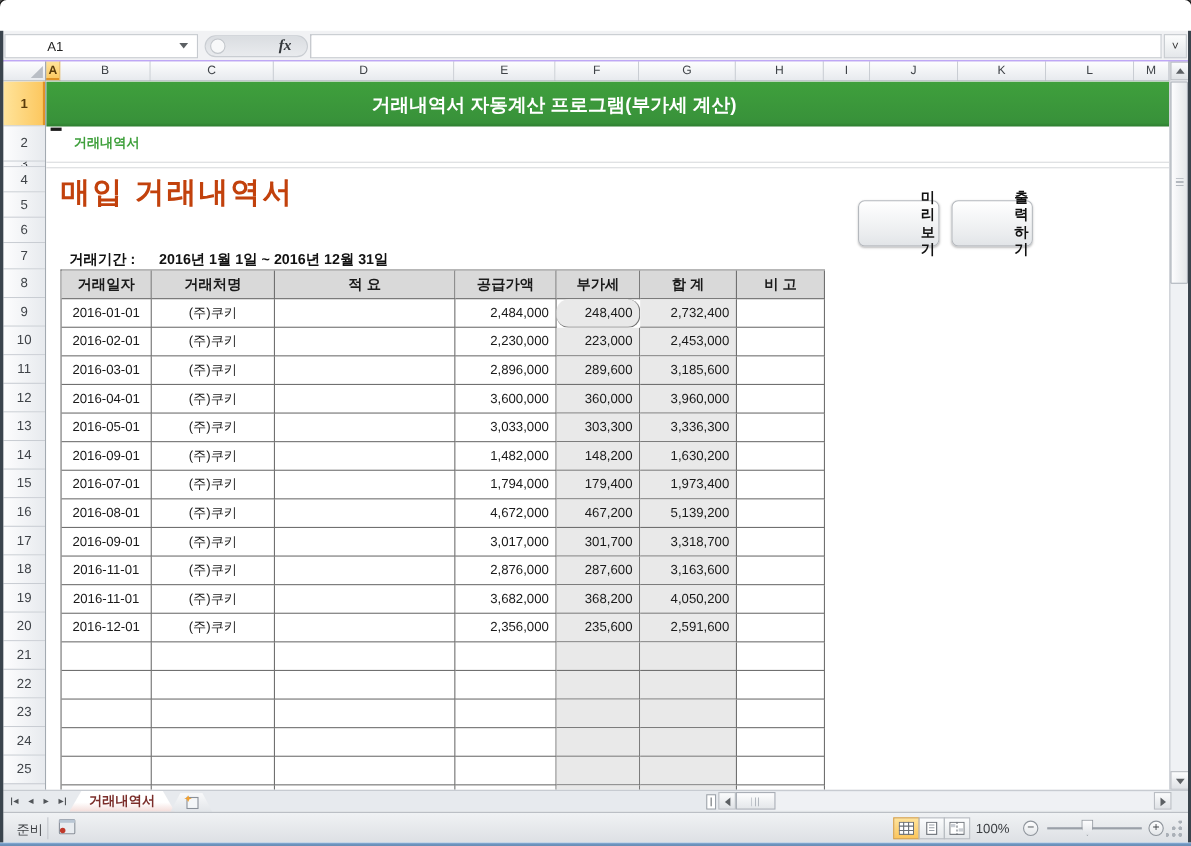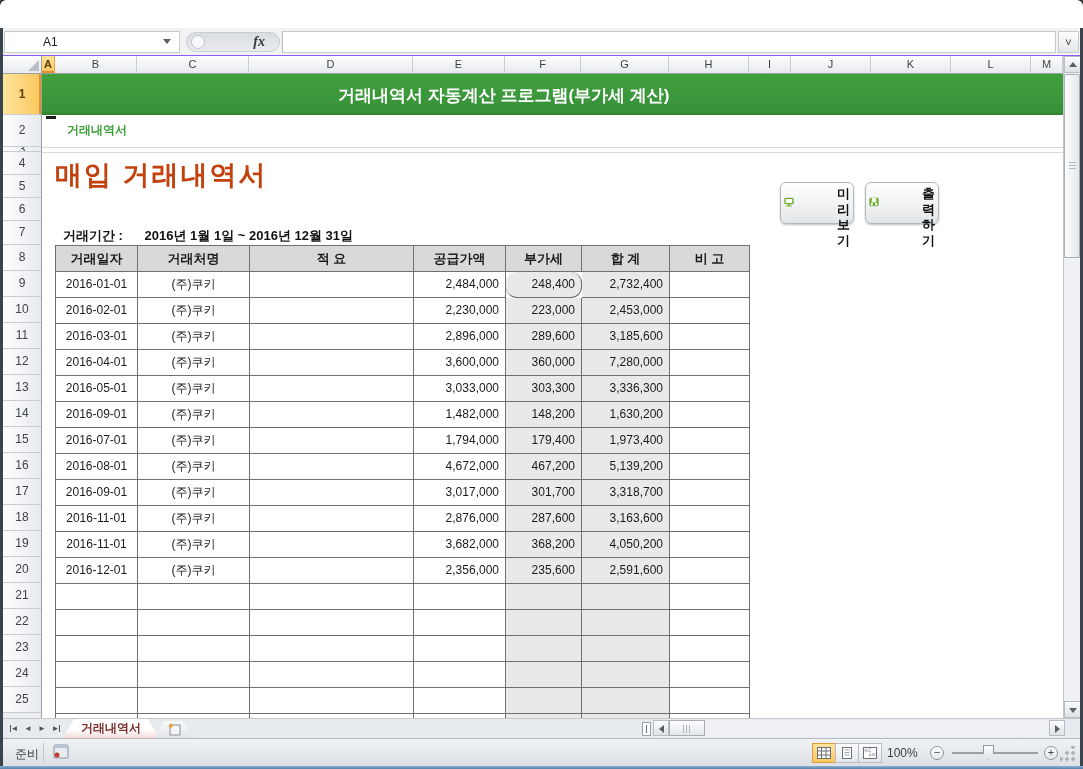--- a/index.html
+++ b/index.html
@@ -87,21 +87,21 @@
   .anchor-dash { position:absolute; left:4px; top:42px; width:10px; height:3px; background:#1c1c1c; }
   .sheet-link { position:absolute; left:25px; top:48px; font-size:12px; font-weight:bold;
     color:var(--link-green); }
   .thin-line { position:absolute; left:0; width:1021px; height:1px; background:#d9dbde; }
 
   .doc-title { position:absolute; left:13px; top:83px; width:694px; text-align:left;
     font-size:27px; font-weight:bold; color:#c2410c; letter-spacing:2px; }
 
   .tool-button { position:absolute; top:108px; width:74px; height:42px; border:1px solid #b4b8bd;
     border-radius:6px; background:linear-gradient(#ffffff,#eceef0 70%, #e2e5e8);
-    box-shadow:0 1px 2px rgba(0,0,0,.25); display:flex; padding:3px;gap:40px; }
+    box-shadow:0 1px 2px rgba(0,0,0,.25); display:flex; align-items:center; padding:13px;gap:40px; }
   .tool-button .txt { font-size:13px; font-weight:bold; color:#111; line-height:1.2; margin-left:3px; }
 
   .period { position:absolute; left:21px; top:153px; font-size:13px; font-weight:bold;
     color:#111; white-space:nowrap; }
   .period .val { margin-left:18px; }
 
   .doc-table { position:absolute; left:13px; top:171px; width:695px;
     border-left:1px solid #707070; border-top:1px solid #707070; background:#fff; }
   .tr { display:flex; height:26px; }
   .tc { flex:none; height:26px; line-height:25px; border-right:1px solid #707070;
@@ -329,21 +329,21 @@
           <div class="tc shade num" style="width: 76px;">289,600</div>
           <div class="tc shade num" style="width: 88px;">3,185,600</div>
           <div class="tc" style="width: 80px;"></div>
         </div>
         <div class="tr">
           <div class="tc center" style="width: 82px;">2016-04-01</div>
           <div class="tc center" style="width: 112px;">(주)쿠키</div>
           <div class="tc" style="width: 164px;"></div>
           <div class="tc num" style="width: 92px;">3,600,000</div>
           <div class="tc shade num" style="width: 76px;">360,000</div>
-          <div class="tc shade num" style="width: 88px;">7,280,000</div>
+          <div class="tc shade num" style="width: 88px;">3,960,000</div>
           <div class="tc" style="width: 80px;"></div>
         </div>
         <div class="tr">
           <div class="tc center" style="width: 82px;">2016-05-01</div>
           <div class="tc center" style="width: 112px;">(주)쿠키</div>
           <div class="tc" style="width: 164px;"></div>
           <div class="tc num" style="width: 92px;">3,033,000</div>
           <div class="tc shade num" style="width: 76px;">303,300</div>
           <div class="tc shade num" style="width: 88px;">3,336,300</div>
           <div class="tc" style="width: 80px;"></div>

